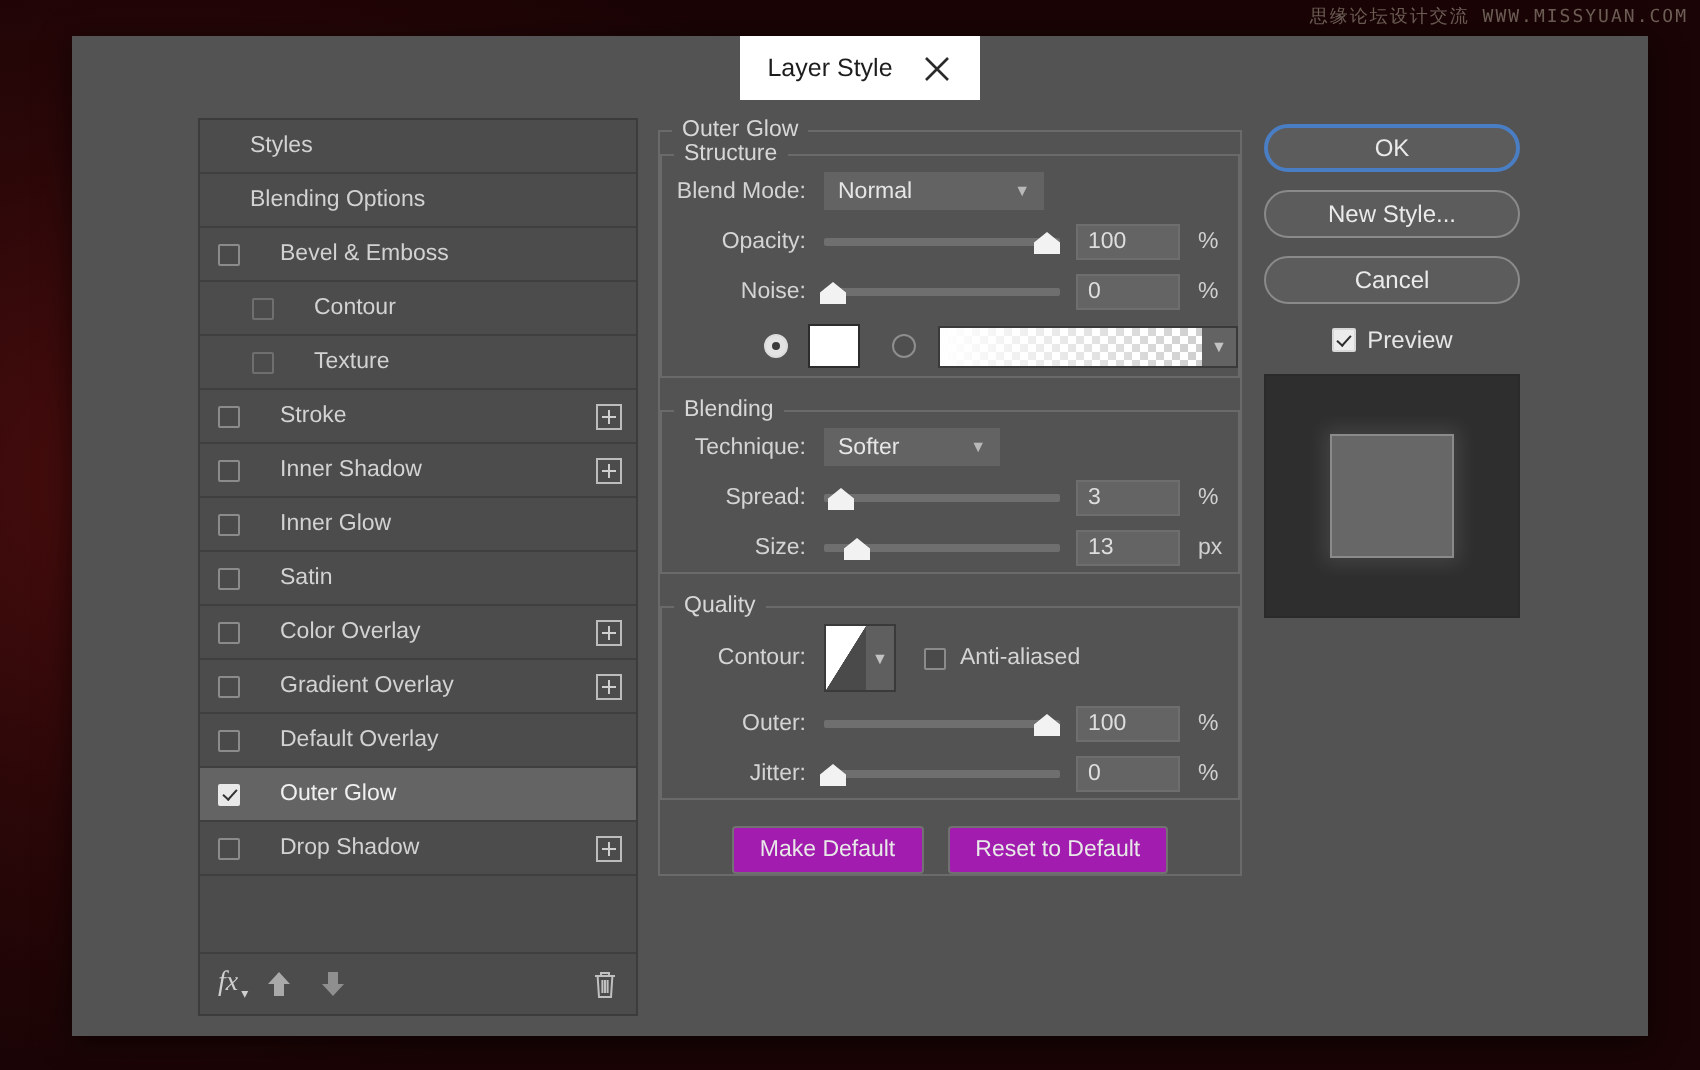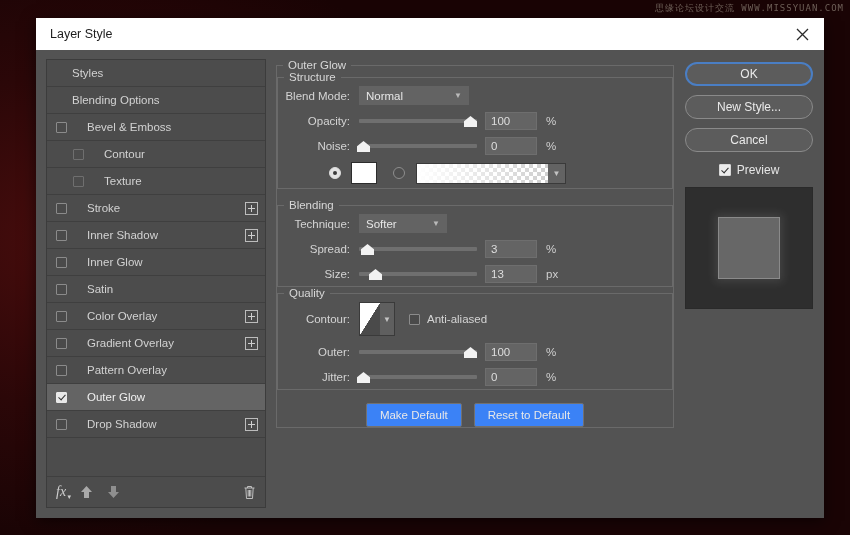--- a/index.html
+++ b/index.html
@@ -21,21 +21,21 @@
     font-family:"DejaVu Sans Mono",monospace;
     font-size:9px;letter-spacing:1px;
     color:#8d8176;opacity:.72;white-space:nowrap;
     user-select:none;
   }
   
   .dialog{
     position:absolute;left:36px;top:18px;width:788px;height:500px;
     background:#535353;
     box-shadow:0 3px 14px rgba(0,0,0,.55);
-    display:flex;flex-direction:column;
+    display:flex;flex-direction:column;align-items:center;
   }
   .titlebar{
     height:32px;background:#ffffff;flex:none;
     display:flex;align-items:center;
     padding:0 0 0 14px;
   }
   .titlebar .ttl{font-size:12.5px;color:#1d1d1d;flex:1;}
   .closebtn{
     width:44px;height:32px;display:flex;align-items:center;justify-content:center;
     color:#2a2a2a;font-size:15px;line-height:1;
@@ -172,21 +172,21 @@
   }
   .contourarrow{
     width:14px;background:#5f5f5f;display:flex;align-items:center;justify-content:center;
     color:#c3c3c3;font-size:8px;
   }
   .aacb{display:flex;align-items:center;margin-left:14px;color:#d4d4d4;font-size:11.5px;}
   .btnrow{
     display:flex;justify-content:center;gap:12px;margin-top:13px;
   }
   .gbtn{
-    background:#3b82f6;border:1px solid #717171;border-radius:2px;
+    background:#a21caf;border:1px solid #717171;border-radius:2px;
     color:#e8e8e8;font-size:11.5px;padding:5px 13px;box-sizing:border-box;
   }
   
   .right{
     width:130px;flex:none;display:flex;flex-direction:column;align-items:center;padding-top:3px;
   }
   .pbtn{
     width:128px;height:24px;border-radius:12px;
     background:#5c5c5c;border:1px solid #8a8a8a;box-sizing:border-box;
     color:#eaeaea;font-size:12px;
@@ -272,21 +272,21 @@
               <span class="lbl">Color Overlay</span>
               <span class="plusbtn"></span>
             </div>
             <div class="srow">
               <span class="cb"></span>
               <span class="lbl">Gradient Overlay</span>
               <span class="plusbtn"></span>
             </div>
             <div class="srow">
               <span class="cb"></span>
-              <span class="lbl">Pattern Overlay</span>
+              <span class="lbl">Default Overlay</span>
             </div>
             <div class="srow selected">
               <span class="cb checked"></span>
               <span class="lbl">Outer Glow</span>
             </div>
             <div class="srow">
               <span class="cb"></span>
               <span class="lbl">Drop Shadow</span>
               <span class="plusbtn"></span>
             </div>
@@ -384,21 +384,21 @@
               <span class="rlbl">Size:</span>
               <span class="slider" style="width:118px">
                 <span class="track" style="width:118px"></span>
                 <span class="thumb" style="left:10px"></span>
               </span>
               <span class="num" style="margin-left:8px">13</span>
               <span class="unit">px</span>
             </div>
           </fieldset>
 
-          <fieldset class="grp inner" style="margin-top:0">
+          <fieldset class="grp inner" style="margin-top:10px">
             <legend>Quality</legend>
 
             <div class="row" style="height:40px">
               <span class="rlbl">Contour:</span>
               <span class="contourbox">
                 <span class="contourimg"></span>
                 <span class="contourarrow">▼</span>
               </span>
               <span class="aacb">
                 <span class="cb" style="margin-right:7px"></span>

